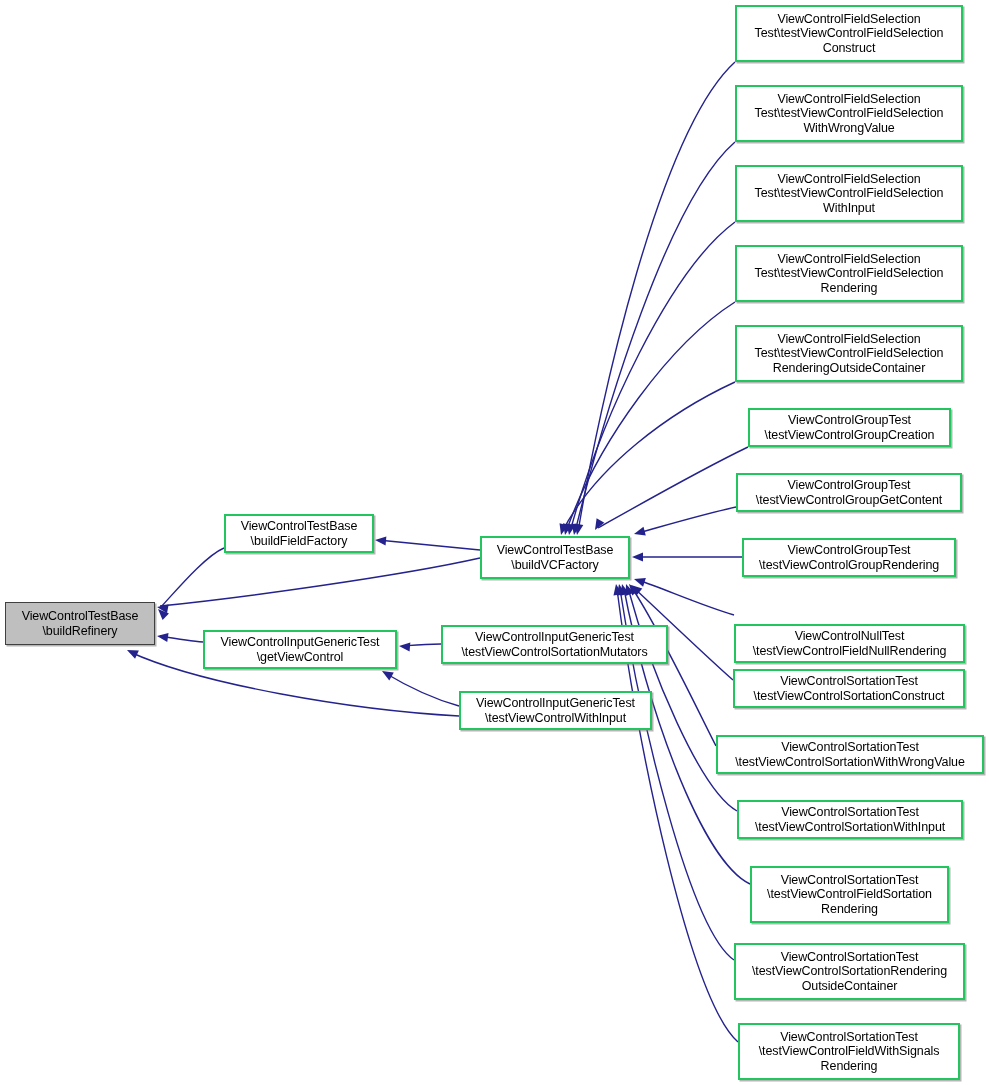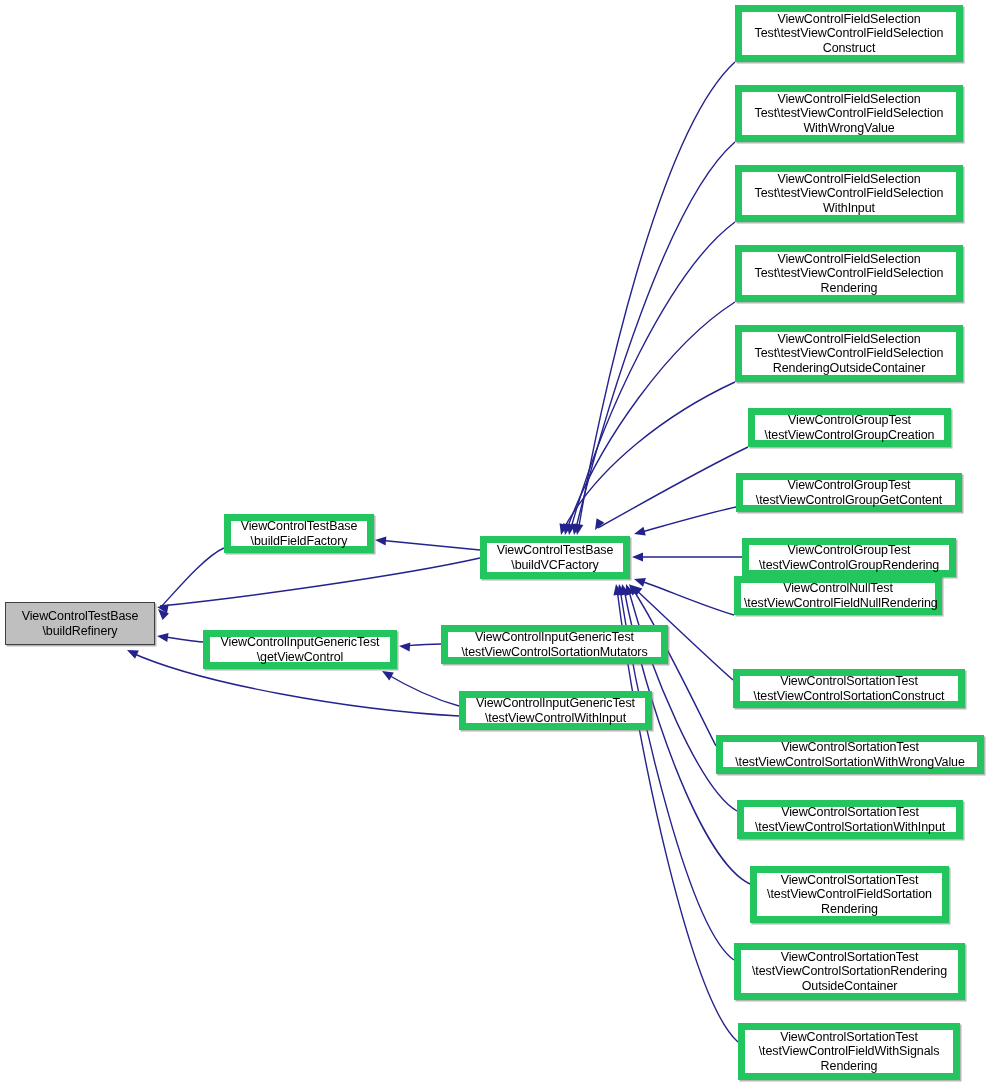--- a/index.html
+++ b/index.html
@@ -20,21 +20,21 @@
     position: absolute;
     left: 0;
     top: 0;
     width: 989px;
     height: 1085px;
     pointer-events: none;
   }
   .node {
     position: absolute;
     box-sizing: border-box;
-    border: 7px solid #22c55e;
+    border: 2px solid #22c55e;
     background: #ffffff;
     color: #000000;
     font-size: 12.5px;
     line-height: 14.6px;
     text-align: center;
     display: flex;
     flex-direction: column;
     align-items: center;
     justify-content: center;
     letter-spacing: -0.1px;
@@ -172,21 +172,21 @@
 Rendering</span></div>
       <div class="node" style="left: 735px; top: 325px; width: 228px; height: 57px;"><span class="label">ViewControlFieldSelection
 Test\testViewControlFieldSelection
 RenderingOutsideContainer</span></div>
       <div class="node" style="left: 748px; top: 408px; width: 203px; height: 39px;"><span class="label">ViewControlGroupTest
 \testViewControlGroupCreation</span></div>
       <div class="node" style="left: 736px; top: 473px; width: 226px; height: 39px;"><span class="label">ViewControlGroupTest
 \testViewControlGroupGetContent</span></div>
       <div class="node" style="left: 742px; top: 538px; width: 214px; height: 39px;"><span class="label">ViewControlGroupTest
 \testViewControlGroupRendering</span></div>
-      <div class="node" style="left: 734px; top: 576px; width: 208px; height: 39px;"><span class="label">ViewControlNullTest
+      <div class="node" style="left: 734px; top: 624px; width: 231px; height: 39px;"><span class="label">ViewControlNullTest
 \testViewControlFieldNullRendering</span></div>
       <div class="node" style="left: 733px; top: 669px; width: 232px; height: 39px;"><span class="label">ViewControlSortationTest
 \testViewControlSortationConstruct</span></div>
       <div class="node" style="left: 716px; top: 735px; width: 268px; height: 39px;"><span class="label">ViewControlSortationTest
 \testViewControlSortationWithWrongValue</span></div>
       <div class="node" style="left: 737px; top: 800px; width: 226px; height: 39px;"><span class="label">ViewControlSortationTest
 \testViewControlSortationWithInput</span></div>
       <div class="node" style="left: 750px; top: 866px; width: 199px; height: 57px;"><span class="label">ViewControlSortationTest
 \testViewControlFieldSortation
 Rendering</span></div>

